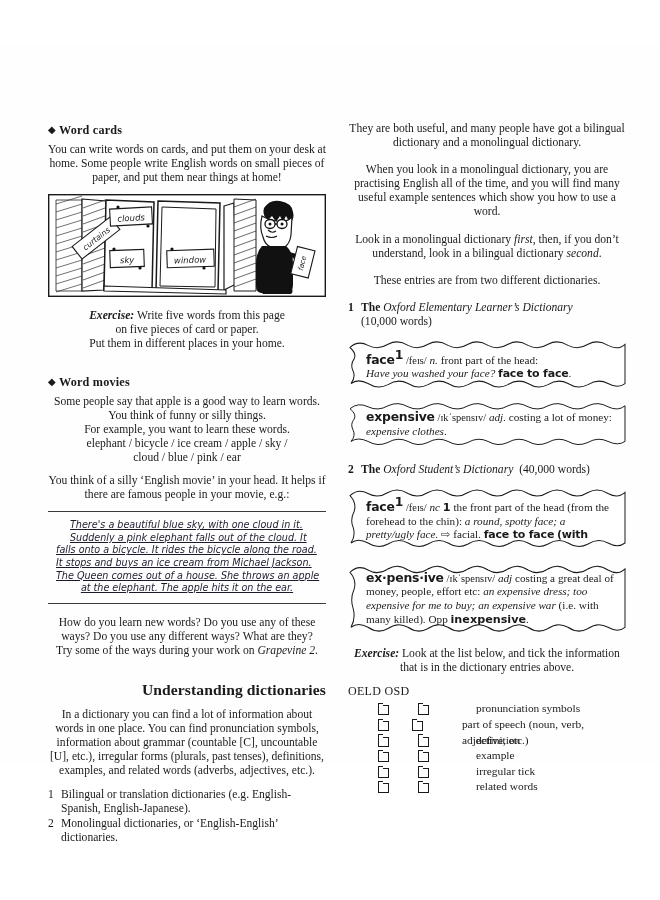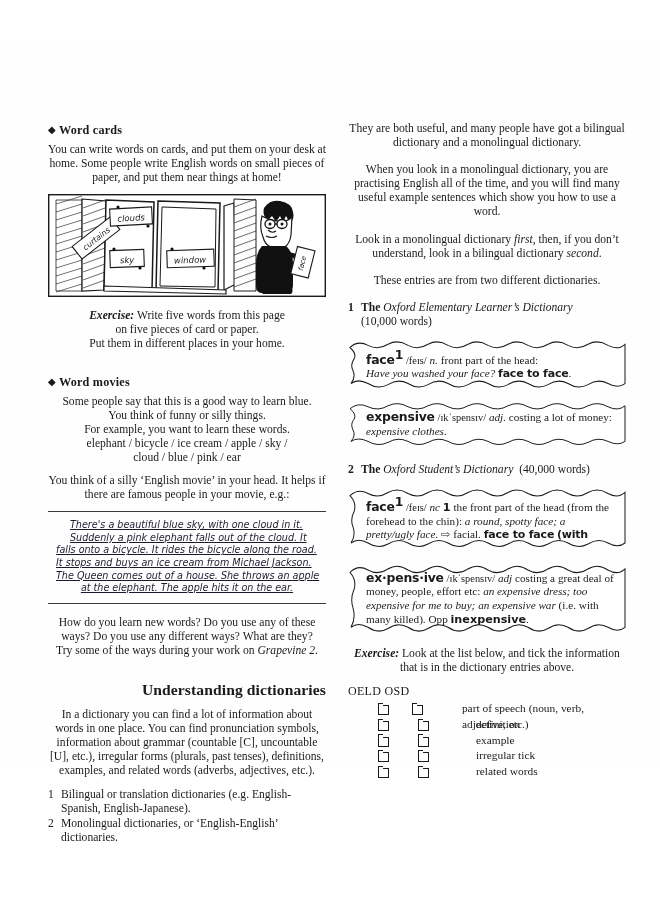--- a/index.html
+++ b/index.html
@@ -313,21 +313,21 @@
       <span>Write five words from this page</span><br>
       <span>on five pieces of card or paper.</span><br>
       <span>Put them in different places in your home.</span>
     </div>
 
     <div class="sec-head" style="margin-top:22px;">
       <span class="dia">◆</span><span>Word movies</span>
     </div>
 
     <div class="para">
-      <span>Some people say that this is a good way to learn blue.</span><br>
+      <span>Some people say that apple is a good way to learn words.</span><br>
       <span>You think of funny or silly things.</span><br>
       <span>For example, you want to learn these words.</span><br>
       <span>elephant / bicycle / ice cream / apple / sky /</span><br>
       <span>cloud / blue / pink / ear</span>
     </div>
 
     <p>You think of a silly ‘English movie’ in your head. It helps if there are famous people in your movie, e.g.:</p>
 
     <div class="hand-box">
       <span class="hl i1">There's a beautiful blue sky, with one cloud in it.</span>
@@ -455,55 +455,64 @@
     </div>
 
     <div>
       <div class="cl-row">
         <span class="cl-c1">
             <span class="cl-box"></span>
           </span>
         <span class="cl-c2">
             <span class="cl-box"></span>
           </span>
-        <span class="cl-label">part of speech (noun, verb, adjective, etc.)</span>
+        <span class="cl-label">pronunciation symbols</span>
       </div>
       <div class="cl-row">
         <span class="cl-c1">
             <span class="cl-box"></span>
           </span>
         <span class="cl-c2">
             <span class="cl-box"></span>
           </span>
-        <span class="cl-label">definition</span>
+        <span class="cl-label">part of speech (noun, verb, adjective, etc.)</span>
       </div>
       <div class="cl-row">
         <span class="cl-c1">
             <span class="cl-box"></span>
           </span>
         <span class="cl-c2">
             <span class="cl-box"></span>
           </span>
-        <span class="cl-label">example</span>
+        <span class="cl-label">definition</span>
       </div>
       <div class="cl-row">
         <span class="cl-c1">
             <span class="cl-box"></span>
           </span>
         <span class="cl-c2">
             <span class="cl-box"></span>
           </span>
-        <span class="cl-label">irregular tick</span>
+        <span class="cl-label">example</span>
       </div>
       <div class="cl-row">
         <span class="cl-c1">
             <span class="cl-box"></span>
           </span>
         <span class="cl-c2">
             <span class="cl-box"></span>
           </span>
+        <span class="cl-label">irregular tick</span>
+      </div>
+      <div class="cl-row">
+        <span class="cl-c1">
+            <span class="cl-box"></span>
+          </span>
+        <span class="cl-c2">
+            <span class="cl-box"></span>
+          </span>
         <span class="cl-label">related words</span>
       </div>
     </div>
 
   </div>
 
 </div>
 
 </body></html>

